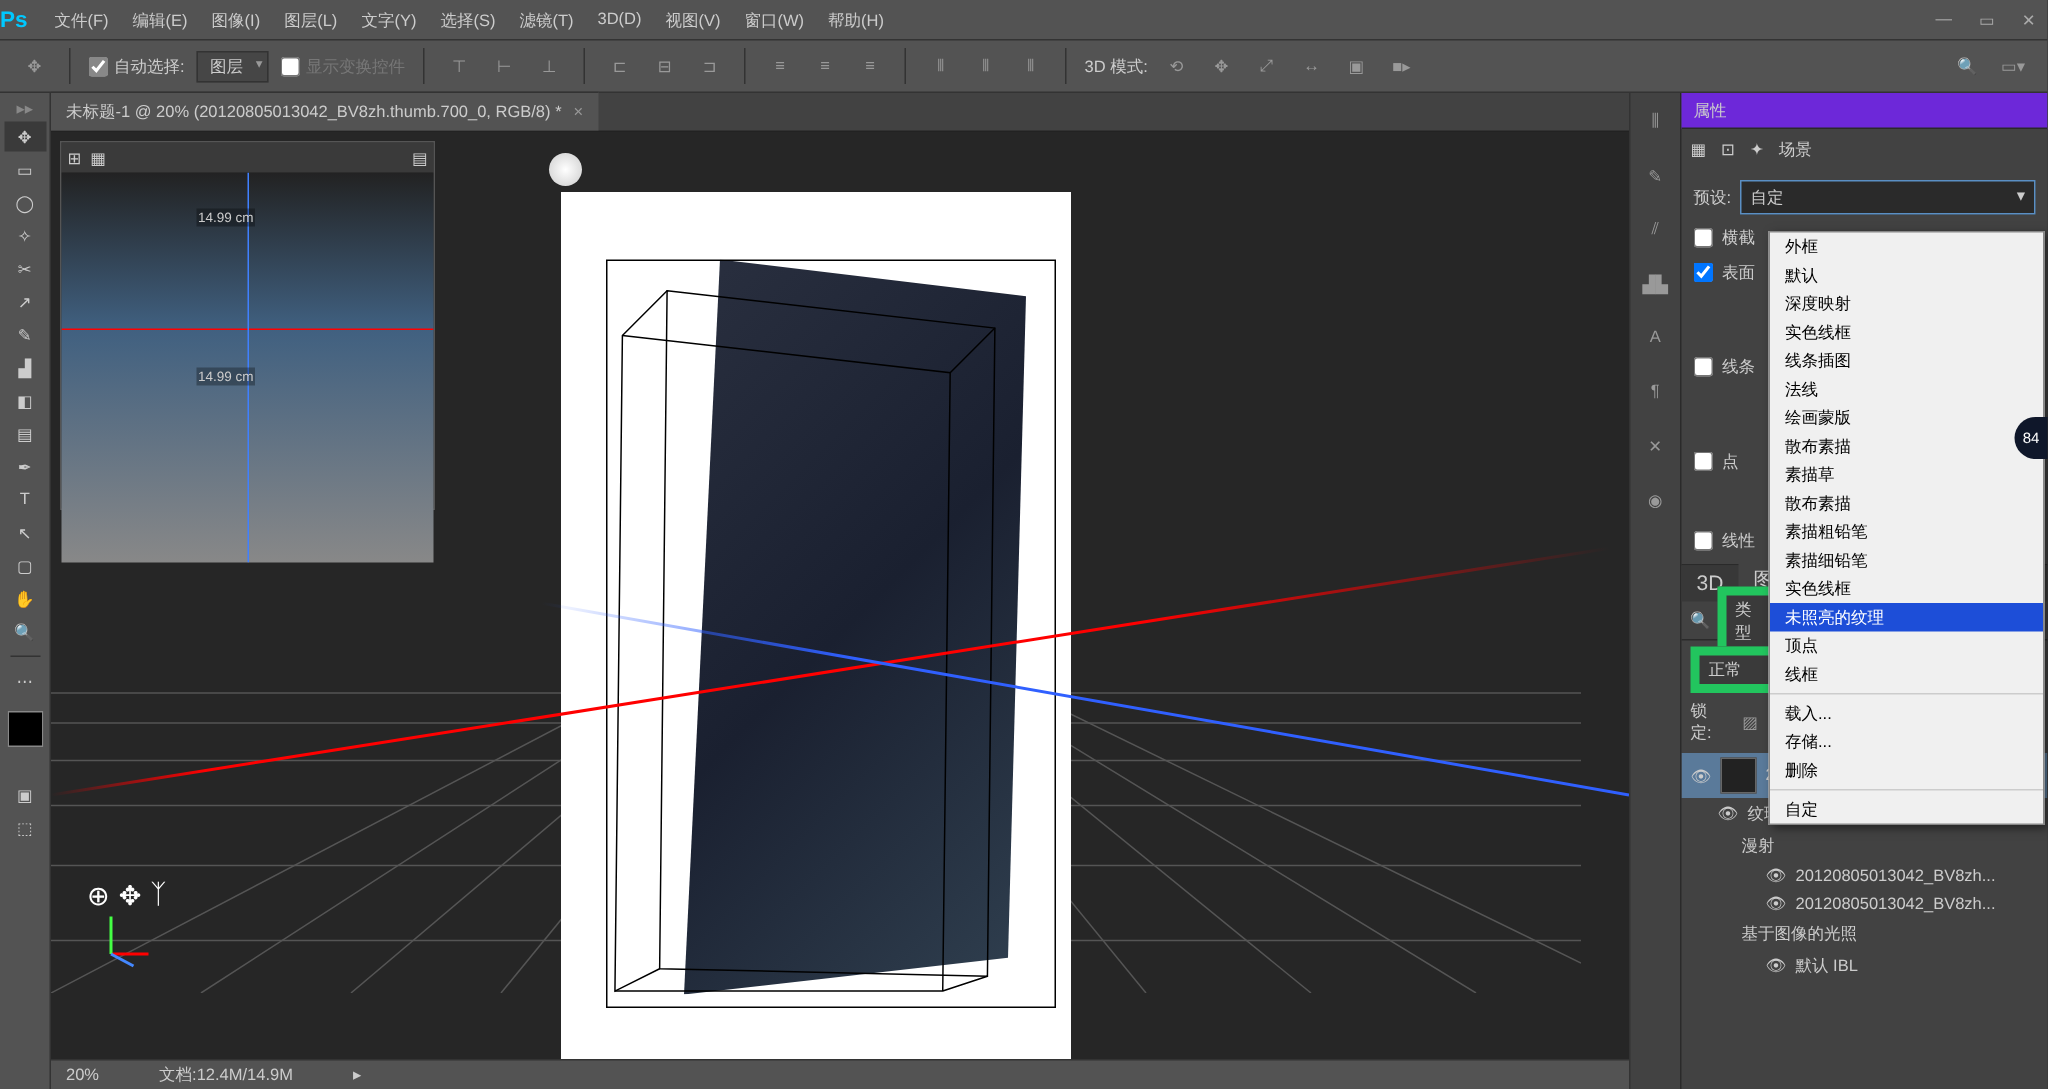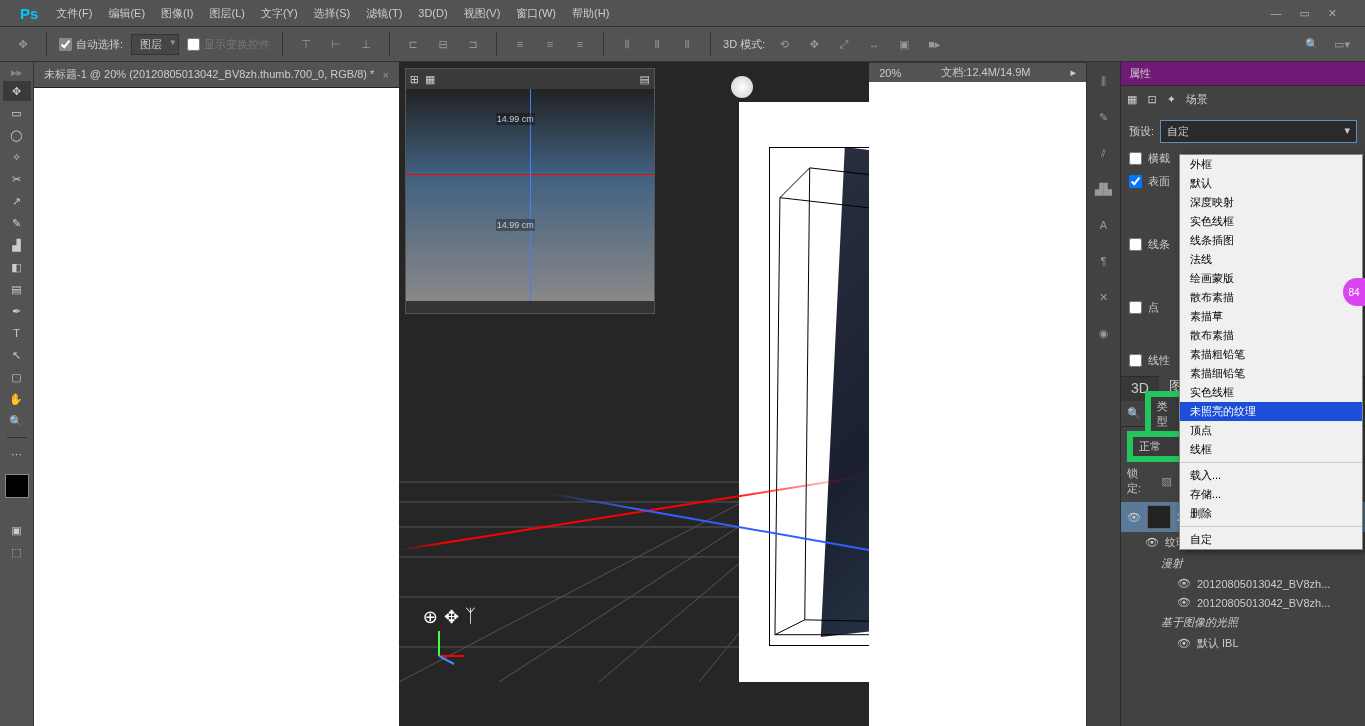--- a/index.html
+++ b/index.html
@@ -1,63 +1,63 @@
 <!DOCTYPE html>
 <html><head>
 <meta charset="utf-8">
 <style>
 *{margin:0;padding:0;box-sizing:border-box;font-family:"Microsoft YaHei",sans-serif;font-size:11px;color:#ccc;user-select:none}
 body{background:#535353;overflow:hidden;width:1365px;height:726px}
-.titlebar{height:26px;background:#535353;display:flex;align-items:center;padding:0 20px}
+.titlebar{height:26px;background:#535353;display:flex;align-items:center;padding:0 0}
 .ps-logo{color:#00c8ff;font-weight:bold;font-size:15px;margin-right:10px}
 .menu-item{padding:4px 8px;cursor:pointer}
 .window-controls{margin-left:auto;display:flex;gap:18px;padding-right:8px}
 .window-controls span{cursor:pointer;color:#aaa}
 .optionsbar{height:36px;background:#535353;border-top:1px solid #333;border-bottom:1px solid #333;display:flex;align-items:center;padding:0 12px;gap:8px}
 .opt-sep{width:1px;height:24px;background:#333;margin:0 4px}
 .checkbox{display:inline-flex;align-items:center;gap:4px}
 .checkbox input{accent-color:#888}
 .drop-btn{background:#464646;border:1px solid #333;padding:2px 16px 2px 8px;position:relative}
 .drop-btn::after{content:"▾";position:absolute;right:3px;color:#999;font-size:9px}
 .icon-btn{width:22px;height:22px;display:flex;align-items:center;justify-content:center;color:#999;cursor:pointer}
 .main{display:flex;height:664px}
 .toolbar{width:34px;background:#535353;border-right:1px solid #333;display:flex;flex-direction:column;align-items:center;padding-top:4px;gap:2px}
 .tool{width:28px;height:20px;display:flex;align-items:center;justify-content:center;color:#ccc;cursor:pointer;position:relative}
 .tool.sel{background:#3a3a3a}
 .color-swatch{width:24px;height:24px;border:1px solid #888;background:#000;margin-top:8px;position:relative}
 .color-swatch::after{content:"";position:absolute;top:-6px;left:-6px;width:22px;height:22px;border:1px solid #888;background:#fff;z-index:-1}
-.canvas-area{flex:1;background:#ffffff;display:flex;flex-direction:row;position:relative}
+.canvas-area{flex:1;background:#bef264;display:flex;flex-direction:column;position:relative}
 .doc-tabs{height:26px;background:#424242;display:flex;align-items:flex-end;border-bottom:1px solid #222}
 .doc-tab{background:#535353;padding:5px 10px;border-top:1px solid #333;display:flex;align-items:center;gap:8px;font-size:10px}
 .doc-tab .close{color:#999;cursor:pointer}
 .canvas-view{flex:1;position:relative;overflow:hidden;background:#262626}
 .navigator{position:absolute;top:6px;left:6px;width:250px;height:246px;background:#333;border:1px solid #555;z-index:5}
 .nav-head{height:20px;background:#3a3a3a;display:flex;align-items:center;padding:0 4px;gap:6px}
-.nav-img{height:212px;background:linear-gradient(#222 0%,#406080 40%,#888 100%);position:relative;overflow:hidden}
+.nav-img{height:260px;background:linear-gradient(#222 0%,#406080 40%,#888 100%);position:relative;overflow:hidden}
 .nav-img .hruler{position:absolute;top:40%;left:0;right:0;border-top:1px solid red}
 .nav-img .vruler{position:absolute;top:0;bottom:0;left:50%;border-left:1px solid #4080ff}
 .nav-label{position:absolute;font-size:9px;color:#ccc;background:rgba(0,0,0,0.3);padding:1px}
 .artboard{position:absolute;left:340px;top:40px;width:340px;height:580px;background:#fff}
 .grid3d{position:absolute;bottom:44px;left:0;right:0;height:300px}
 .grid3d line{stroke:#555}
 .redaxis,.blueaxis{position:absolute;bottom:175px;left:0;width:100%;height:2px;z-index:3}
 .redaxis{background:linear-gradient(to right,transparent 0%,red 10%,red 70%,transparent 100%);transform:rotate(-9deg);transform-origin:left}
 .blueaxis{background:linear-gradient(to right,transparent 30%,#3060ff 50%,#3060ff 100%);transform:rotate(10deg);transform-origin:right}
 .obj3d{position:absolute;left:370px;top:85px;width:300px;height:500px;z-index:2}
 .texture{position:absolute;left:40px;top:0;width:240px;height:490px;background:linear-gradient(135deg,#2a3040,#1a2030,#304050);clip-path:polygon(15% 0,100% 5%,95% 95%,5% 100%)}
 .wirebox{position:absolute;inset:0;border:1px solid #000}
 .status-3d{position:absolute;bottom:98px;left:24px;display:flex;gap:6px;z-index:6}
 .status-3d span{color:#fff;font-size:18px}
 .axiswidget{position:absolute;bottom:60px;left:30px;width:40px;height:40px;z-index:6}
 .statusbar{height:20px;background:#535353;display:flex;align-items:center;padding:0 10px;gap:40px;font-size:10px;border-top:1px solid #333}
 .bottom-panel{height:22px;background:#424242;border-top:1px solid #333;display:flex}
 .bottom-tab{padding:4px 12px;background:#535353}
 .side-dock{width:34px;background:#424242;display:flex;flex-direction:column;align-items:center;padding-top:8px;gap:14px;border-left:1px solid #333}
 .right-panels{width:245px;background:#424242;display:flex;flex-direction:column;border-left:1px solid #2a2a2a}
-.panel-header{height:24px;background:#701a75;display:flex;align-items:center;padding:0 8px;font-size:11px;border-bottom:1px solid #2a2a2a}
+.panel-header{height:24px;background:#6d28d9;display:flex;align-items:center;padding:0 8px;font-size:11px;border-bottom:1px solid #2a2a2a}
 .panel-toolbar{height:26px;display:flex;align-items:center;padding:0 6px;gap:10px}
 .panel-body{padding:4px 8px}
 .preset-row{display:flex;align-items:center;gap:6px;margin:4px 0}
 .preset-select{flex:1;background:#2a2a2a;border:1px solid #5a8fc4;padding:3px 6px;position:relative}
 .dropdown-menu{position:absolute;top:154px;right:2px;width:184px;background:#f0f0f0;border:1px solid #888;z-index:100;box-shadow:2px 2px 6px rgba(0,0,0,0.5)}
 .dd-item{padding:2px 10px;color:#000;font-size:11px;cursor:pointer}
 .dd-item.hl{background:#1d4ed8;color:#fff}
 .dd-sep{height:1px;background:#ccc;margin:3px 0}
 .check-row{display:flex;align-items:center;gap:6px;padding:4px 0}
 .layers-section{flex:1;display:flex;flex-direction:column;border-top:1px solid #2a2a2a}
@@ -69,22 +69,22 @@
 .layer-opts .row{display:flex;align-items:center;gap:4px}
 .mini-select{background:#3a3a3a;border:6px solid #22c55e;padding:2px 18px 2px 6px;position:relative;flex:1}
 .mini-select::after{content:"▾";position:absolute;right:4px;font-size:8px}
 .pct-box{background:#3a3a3a;border:1px solid #222;padding:2px 4px;width:46px;text-align:right;position:relative}
 .layer-tree{flex:1;overflow:auto;padding:2px 0}
 .layer-row{display:flex;align-items:center;padding:3px 6px;gap:6px}
 .layer-row.sel{background:#5a7a9a}
 .eye{width:14px;text-align:center;cursor:pointer}
 .thumb{width:24px;height:24px;background:#222;border:1px solid #666}
 .indent1{padding-left:24px}.indent2{padding-left:40px}.indent3{padding-left:56px}
-.italic{font-style:italic;color:#aaa}
-.orange-badge{position:absolute;right:0;top:278px;width:22px;height:28px;background:#d946ef;border-radius:14px 0 0 14px;display:flex;align-items:center;justify-content:center;color:#fff;font-size:10px;z-index:200}
+.italic{color:#aaa}
+.orange-badge{position:absolute;right:0;top:278px;width:22px;height:28px;background:#0f172a;border-radius:14px 0 0 14px;display:flex;align-items:center;justify-content:center;color:#fff;font-size:10px;z-index:200}
 svg{fill:currentColor}
 </style>
 </head>
 <body>
 
 <div class="titlebar">
   <span class="ps-logo">Ps</span>
   <span class="menu-item">文件(F)</span>
   <span class="menu-item">编辑(E)</span>
   <span class="menu-item">图像(I)</span>

